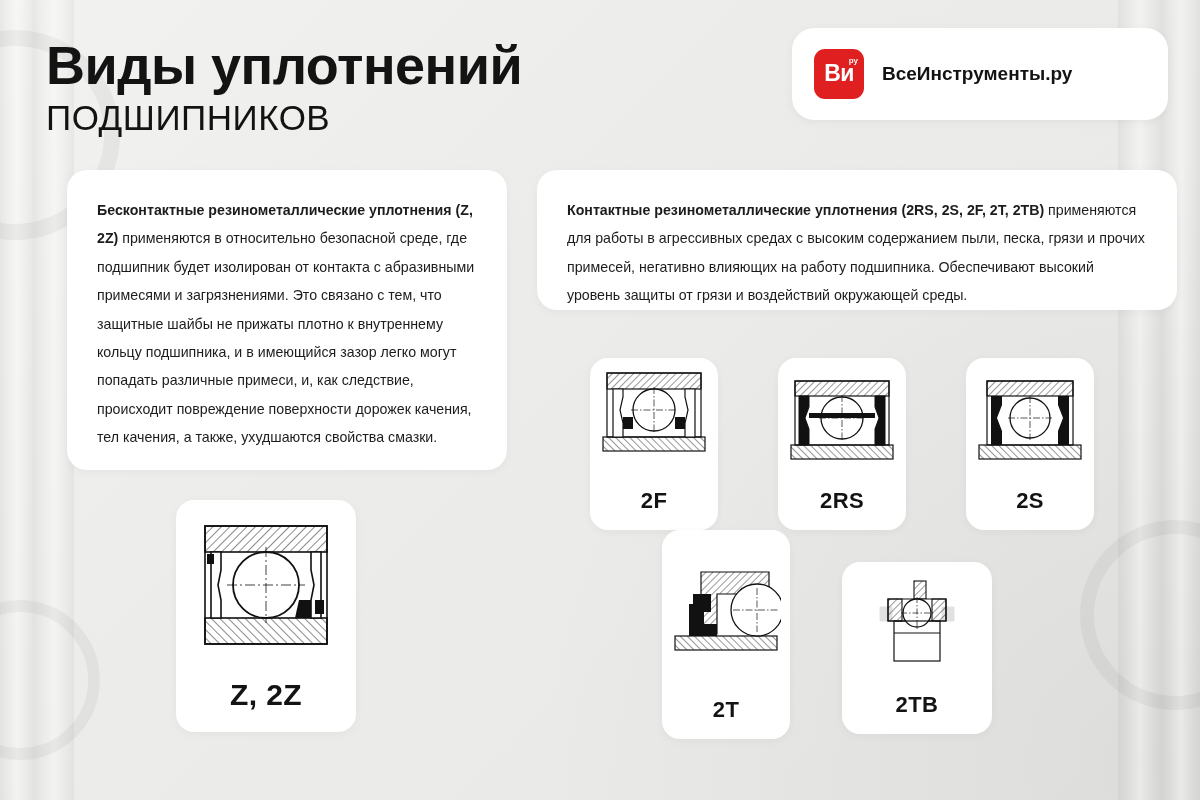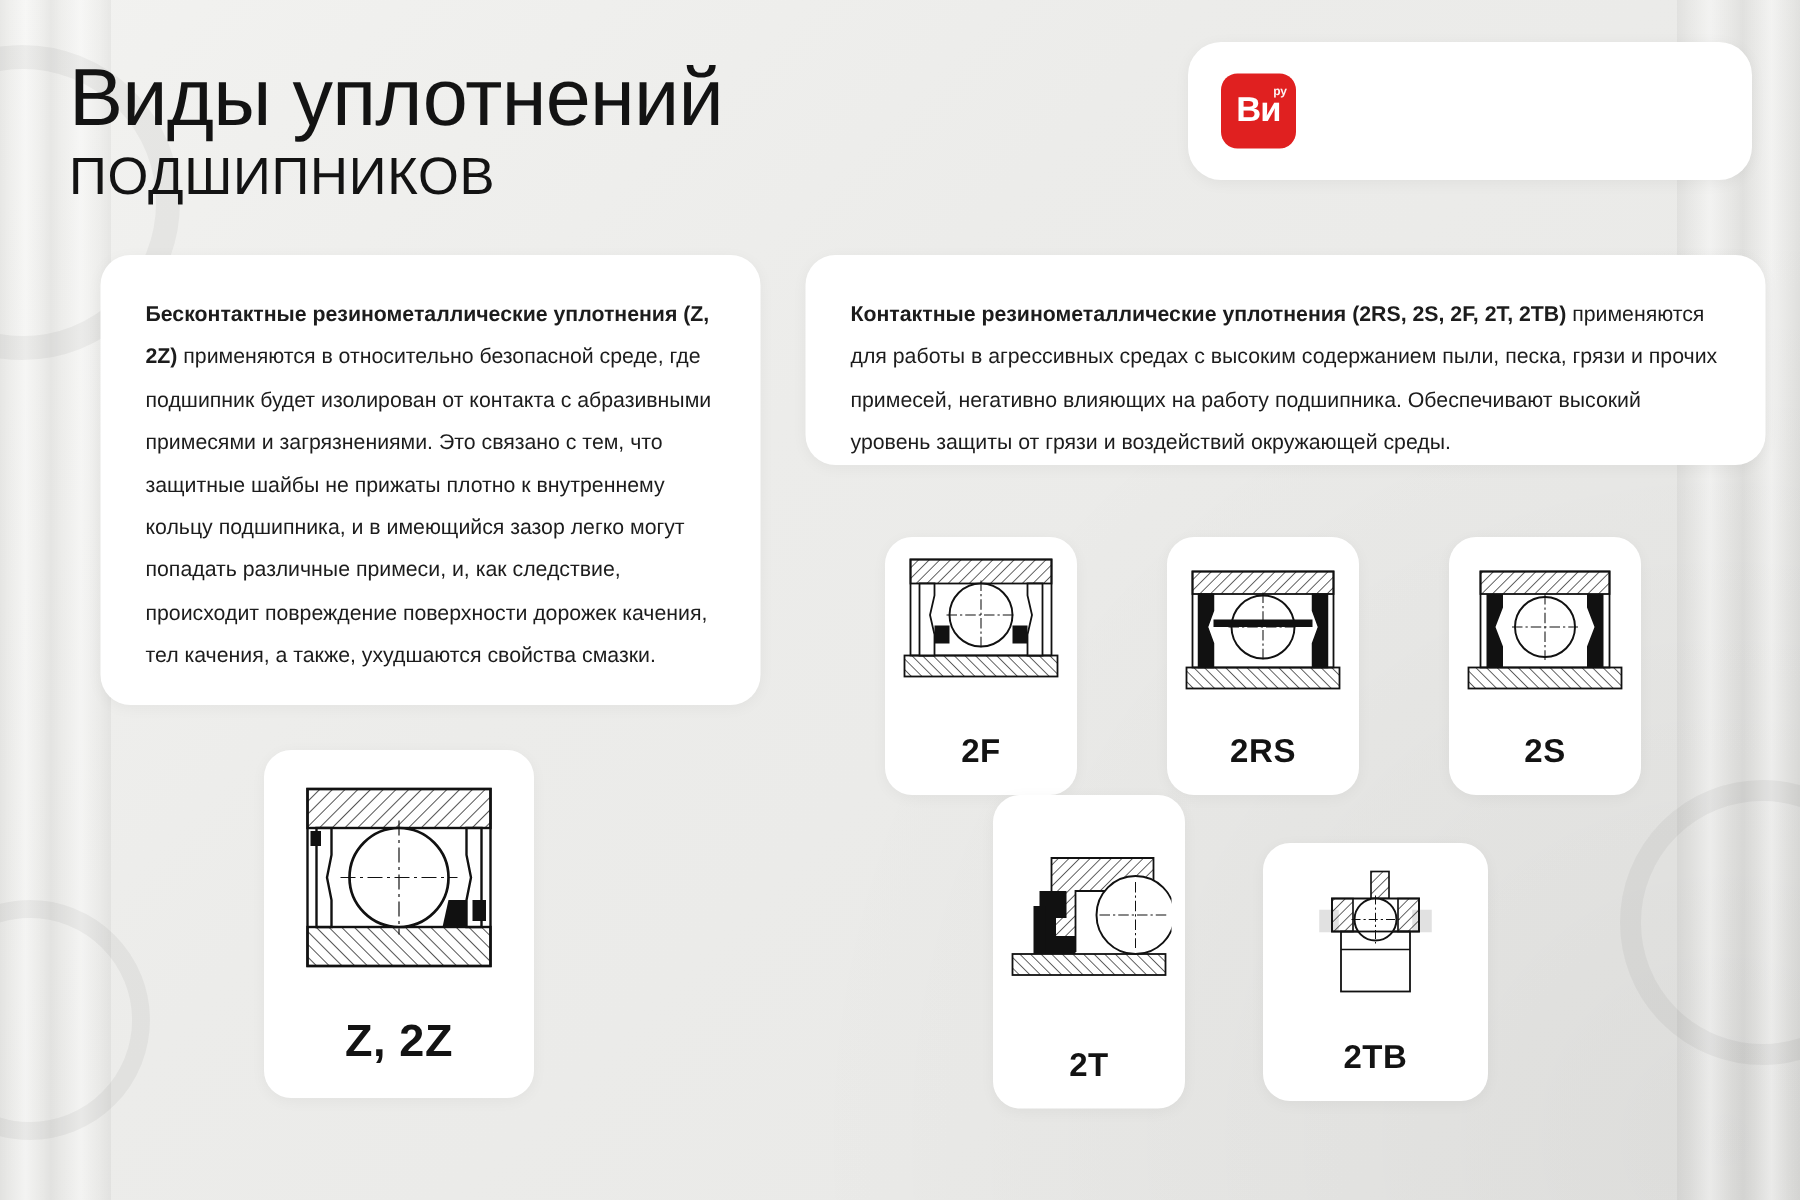--- a/index.html
+++ b/index.html
@@ -37,21 +37,21 @@
     border: 16px solid rgba(0,0,0,0.045);
   }
   .bg-ring.r1 { left: -90px; top: 30px; width: 210px; height: 210px; }
   .bg-ring.r2 { left: -60px; bottom: 40px; width: 160px; height: 160px; border-width: 12px; }
   .bg-ring.r3 { right: -70px; top: 520px; width: 190px; height: 190px; border-width: 14px; }
 
   
   .title-block { position: absolute; left: 46px; top: 38px; }
   .title-main {
     font-size: 54px;
-    font-weight: 400;
+    font-weight: 700;
     letter-spacing: -0.5px;
     color: #131313;
     line-height: 1.0;
     text-align: center;
   }
   .title-sub {
     font-size: 35px;
     font-weight: 400;
     letter-spacing: 0.5px;
     color: #131313;
@@ -176,20 +176,21 @@
     <div class="title-main">Виды уплотнений</div>
     <div class="title-sub">ПОДШИПНИКОВ</div>
   </div>
 
   <div class="brand-card">
     <div class="brand-logo">
       <div class="vi">Ви</div>
       <div class="sup">ру</div>
     </div>
     <div class="brand-text">
+      <div class="brand-line2">ВсеИнструменты.ру</div>
     </div>
   </div>
 
   <div id="card-left" class="card text-card">
     <p>
       <b>Бесконтактные резинометаллические уплотнения (Z, 2Z)</b><span> применяются в относительно безопасной среде, где подшипник будет изолирован от контакта с абразивными примесями и загрязнениями. Это связано с тем, что защитные шайбы не прижаты плотно к внутреннему кольцу подшипника, и в имеющийся зазор легко могут попадать различные примеси, и, как следствие, происходит повреждение поверхности дорожек качения, тел качения, а также, ухудшаются свойства смазки.</span>
     </p>
   </div>
 
   <div id="card-right" class="card text-card">

